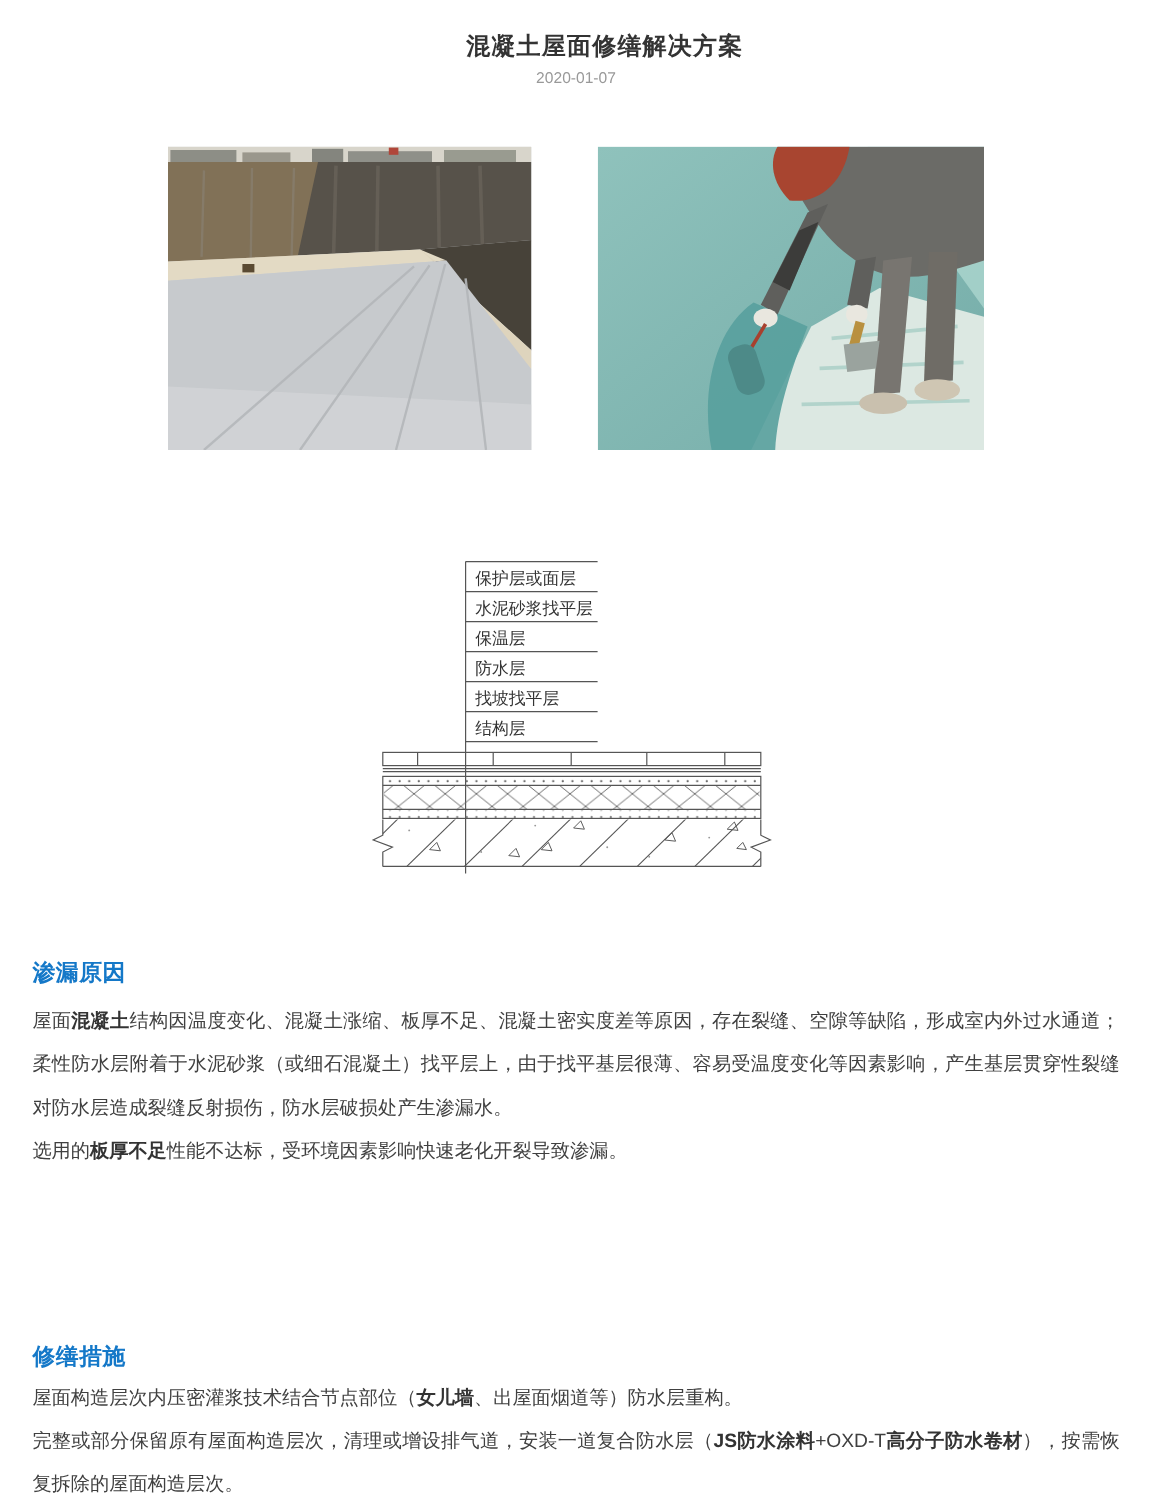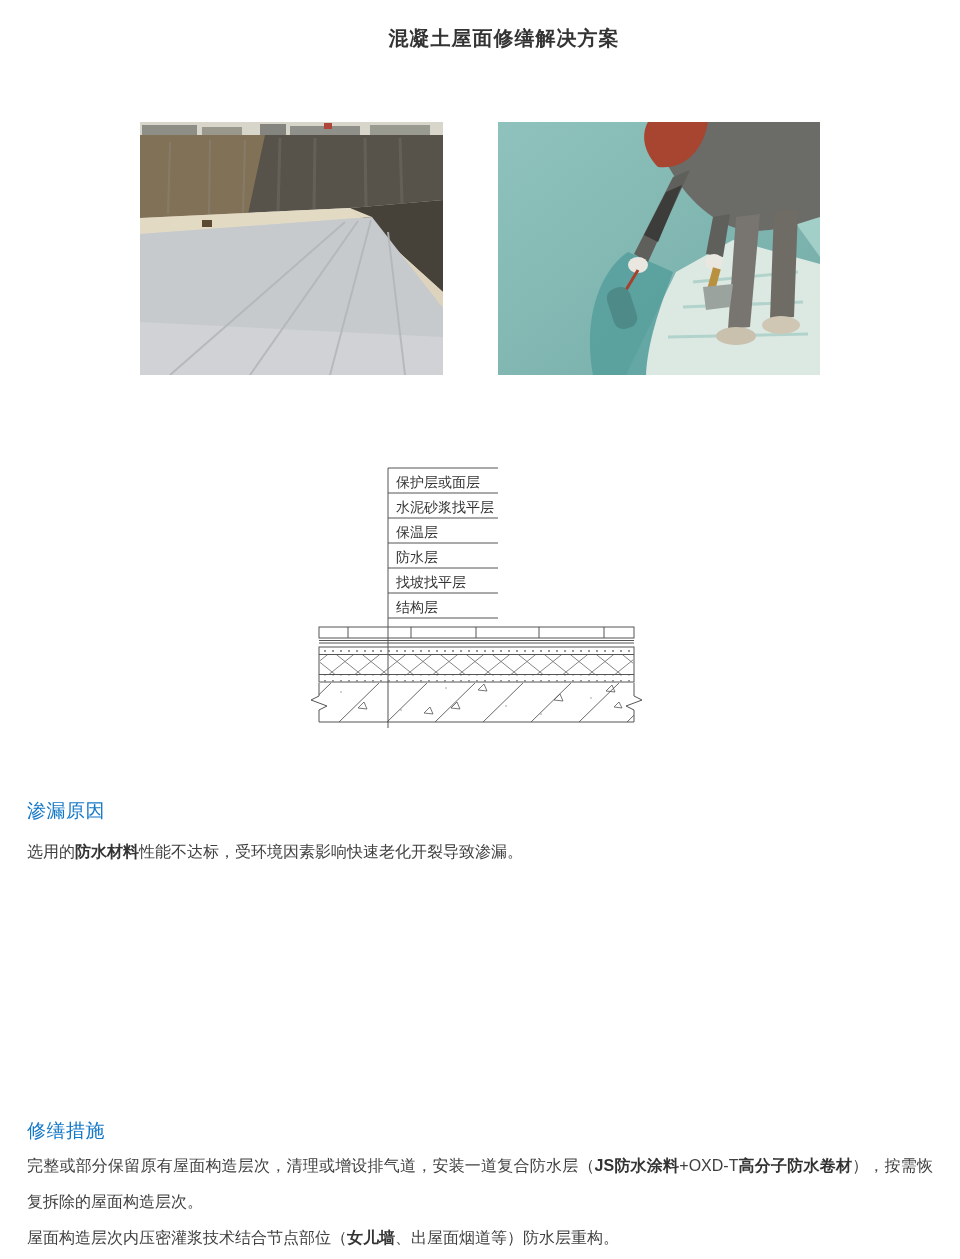--- a/index.html
+++ b/index.html
@@ -48,21 +48,21 @@
   }
   .diagram text {
     font-family: "DejaVu Serif", "Liberation Serif", serif;
     font-size: 14px;
     fill: #333;
   }
   .section-heading {
     position: absolute;
     left: 27px;
     font-size: 19px;
-    font-weight: normal;
+    font-weight: bold;
     color: var(--accent, #1478c8);
     letter-spacing: 0.5px;
   }
   #heading-1 { top: 782px; }
   #heading-2 { top: 1102px; }
   .body-text {
     position: absolute;
     left: 27px;
     width: 906px;
     font-size: 16px;
@@ -74,20 +74,21 @@
   #text-2 { top: 1148px; }
   .body-text p { margin: 0; }
   .body-text strong { font-weight: bold; color: #333; }
 </style>
 </head>
 <body style="--accent: #1478c8; --title: #333333; --body: #404040; --date: #999999;">
 
 <main class="page">
 
   <h1 class="title">混凝土屋面修缮解决方案</h1>
+  <div class="date">2020-01-07</div>
 
   <div class="photo photo-left">
     <svg viewBox="0 0 303 253" width="303" height="253" aria-hidden="true">
       <rect width="303" height="253" fill="#cdd0d2"></rect>
       <rect x="0" y="0" width="303" height="13" fill="#d8d5cb"></rect>
       <rect x="2" y="3" width="55" height="10" fill="#8d8e86"></rect>
       <rect x="62" y="5" width="40" height="8" fill="#9a978c"></rect>
       <rect x="120" y="2" width="26" height="11" fill="#84857e"></rect>
       <rect x="150" y="4" width="70" height="9" fill="#8f9089"></rect>
       <rect x="184" y="1" width="8" height="6" fill="#b0463a"></rect>
@@ -236,22 +237,23 @@
       <g stroke="#555" stroke-width="1" fill="none">
         <line x1="13" y1="260" x2="328" y2="260"></line>
         <polyline points="13,221 13,234 5,238 21,244 13,248 13,260"></polyline>
         <polyline points="328,221 328,234 336,238 320,244 328,248 328,260"></polyline>
       </g>
     </svg>
   </div>
 
   <h2 class="section-heading" id="heading-1">渗漏原因</h2>
   <div class="body-text" id="text-1">
-      <p><span>选用的</span><strong>防水材料</strong><span>性能不达标，受环境因素影响快速老化开裂导致渗漏。</span></p>
+      <p><span>屋面</span><strong>混凝土</strong><span>结构因温度变化、混凝土涨缩、板厚不足、混凝土密实度差等原因，存在裂缝、空隙等缺陷，形成室内外过水通道；柔性防水层附着于水泥砂浆（或细石混凝土）找平层上，由于找平基层很薄、容易受温度变化等因素影响，产生基层贯穿性裂缝对防水层造成裂缝反射损伤，防水层破损处产生渗漏水。</span></p>
+      <p><span>选用的</span><strong>板厚不足</strong><span>性能不达标，受环境因素影响快速老化开裂导致渗漏。</span></p>
     </div>
 
   <h2 class="section-heading" id="heading-2">修缮措施</h2>
   <div class="body-text" id="text-2">
+      <p><span>屋面构造层次内压密灌浆技术结合节点部位（</span><strong>女儿墙</strong><span>、出屋面烟道等）防水层重构。</span></p>
       <p><span>完整或部分保留原有屋面构造层次，清理或增设排气道，安装一道复合防水层（</span><strong>JS防水涂料</strong><span>+OXD-T</span><strong>高分子防水卷材</strong><span>），按需恢复拆除的屋面构造层次。</span></p>
-      <p><span>屋面构造层次内压密灌浆技术结合节点部位（</span><strong>女儿墙</strong><span>、出屋面烟道等）防水层重构。</span></p>
     </div>
 
 </main>
 
 </body></html>

